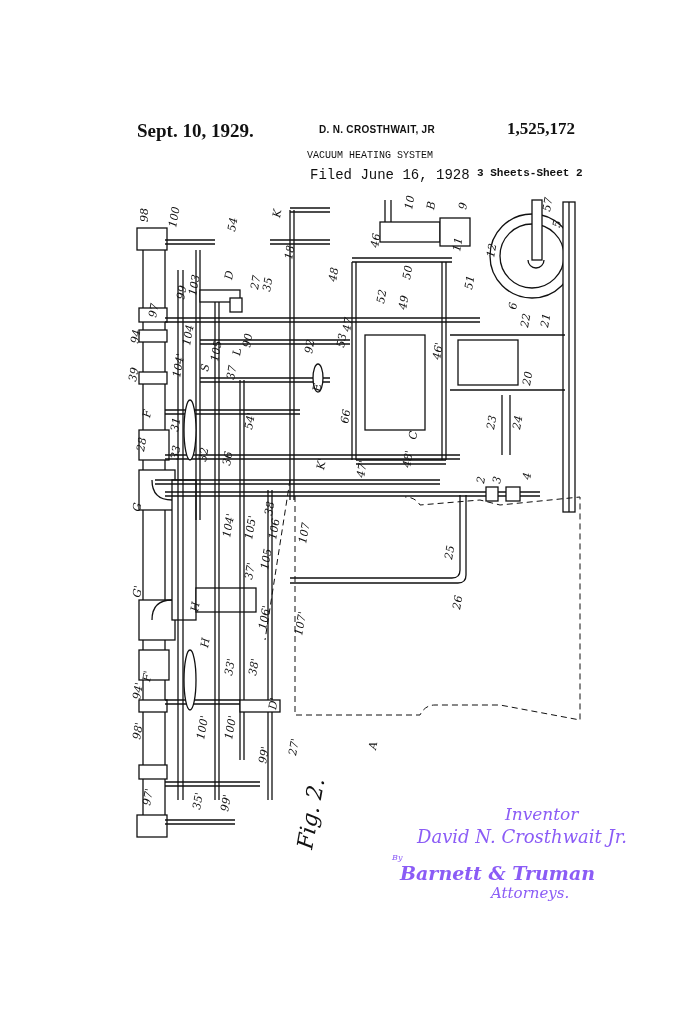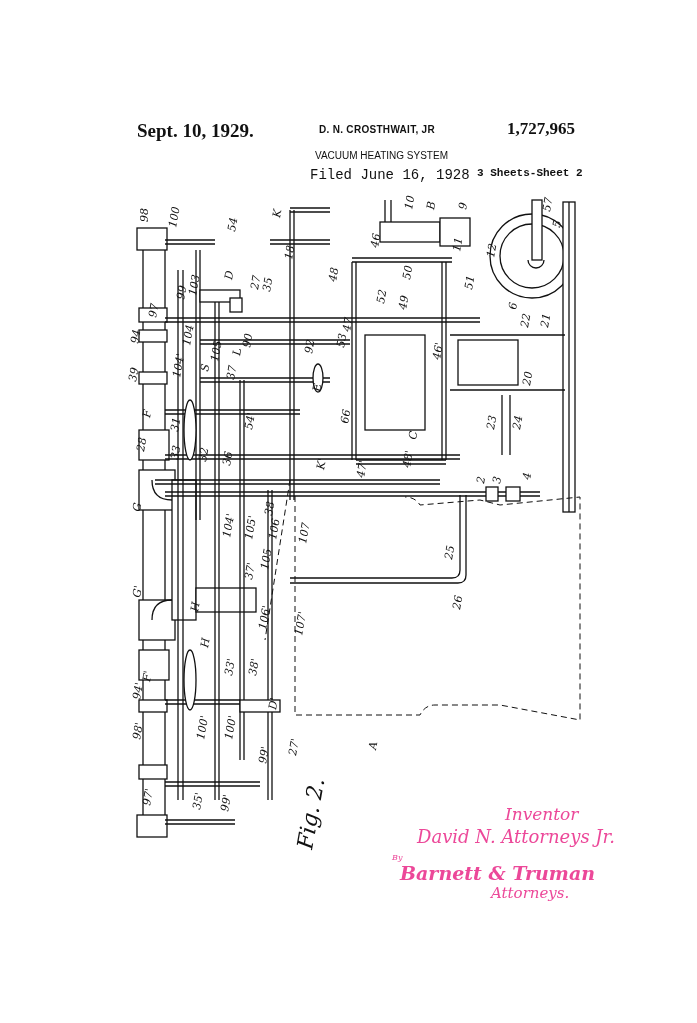--- a/index.html
+++ b/index.html
@@ -1,38 +1,38 @@
 <!DOCTYPE html>
 <html><head>
 <meta charset="utf-8">
 <style>
   html, body { margin: 0; padding: 0; background: #ffffff; }
   body { width: 697px; height: 1023px; position: relative; overflow: hidden; font-family: "Liberation Serif", serif; color: #111; }
   .hdr { position: absolute; white-space: nowrap; }
   #date { left: 137px; top: 120px; font-family: "Liberation Serif", serif; font-weight: bold; font-size: 19px; }
   #inventor-name { left: 296px; top: 124px; font-family: "Liberation Sans", sans-serif; font-weight: bold; font-size: 10px; letter-spacing: 0.3px; padding-left: 23px; }
   #patent-number { left: 507px; top: 119px; font-family: "Liberation Serif", serif; font-weight: bold; font-size: 17px; }
-  #title { left: 307px; top: 150px; font-family: Liberation Sans, sans-serif; font-size: 10px; margin-left: 8px; }
+  #title { left: 307px; top: 150px; font-family: Liberation Mono, monospace; font-size: 10px; }
   #filed { left: 310px; top: 167px; font-family: "Liberation Mono", monospace; font-size: 14px; }
   #sheets { left: 477px; top: 167px; font-family: "Liberation Mono", monospace; font-size: 11px; font-weight: bold; }
   #drawing { position: absolute; left: 0; top: 0; }
   .lbl { font-family: "DejaVu Serif", serif; font-style: italic; font-size: 11px; fill: #111; }
-  .sig { position: absolute; font-family: "DejaVu Serif", serif; font-style: italic; color: #ec4899; white-space: nowrap; }
+  .sig { position: absolute; font-family: "DejaVu Serif", serif; font-style: italic; color: #8b5cf6; white-space: nowrap; }
   #sig-inventor-label { left: 505px; top: 804px; font-size: 17px; }
   #sig-inventor-name { left: 417px; top: 826px; font-size: 18px; }
   #sig-by { left: 383px; top: 853px; font-size: 8px; margin-left: 9px; }
   #sig-attorney-name { left: 400px; top: 862px; font-size: 19px; font-weight: bold; }
   #sig-attorney-label { left: 491px; top: 884px; font-size: 15px; }
 </style>
 </head>
 <body>
 
 <div class="hdr" id="date">Sept. 10, 1929.</div>
 <div class="hdr" id="inventor-name">D. N. CROSTHWAIT, JR</div>
-<div class="hdr" id="patent-number">1,727,965</div>
+<div class="hdr" id="patent-number">1,525,172</div>
 <div class="hdr" id="title">VACUUM HEATING SYSTEM</div>
 <div class="hdr" id="filed">Filed June 16, 1928</div>
 <div class="hdr" id="sheets">3 Sheets-Sheet  2</div>
 
 <svg id="drawing" width="697" height="1023" viewBox="0 0 697 1023" xmlns="http://www.w3.org/2000/svg">
   <g stroke="#111" fill="none" stroke-width="1.3">
 
     <g>
       <rect x="143" y="235" width="22" height="600" fill="#fff"></rect>
       <rect x="137" y="228" width="30" height="22" fill="#fff"></rect>
@@ -231,16 +231,16 @@
     <text x="266" y="764" transform="rotate(-80 266 764)">99'</text>
     <text x="150" y="806" transform="rotate(-80 150 806)">97'</text>
     <text x="200" y="810" transform="rotate(-80 200 810)">35'</text>
     <text x="228" y="812" transform="rotate(-80 228 812)">99'</text>
     <text x="376" y="750" transform="rotate(-80 376 750)">A</text>
   </g>
   <text x="312" y="850" transform="rotate(-80 312 850)" style="font-family:'DejaVu Serif',serif;font-style:italic;font-size:22px;fill:#111;">Fig. 2.</text>
 </svg>
 
 <div class="sig" id="sig-inventor-label">Inventor</div>
-<div class="sig" id="sig-inventor-name">David N. Attorneys Jr.</div>
+<div class="sig" id="sig-inventor-name">David N. Crosthwait Jr.</div>
 <div class="sig" id="sig-by">By</div>
 <div class="sig" id="sig-attorney-name">Barnett &amp; Truman</div>
 <div class="sig" id="sig-attorney-label">Attorneys.</div>
 
 </body></html>

